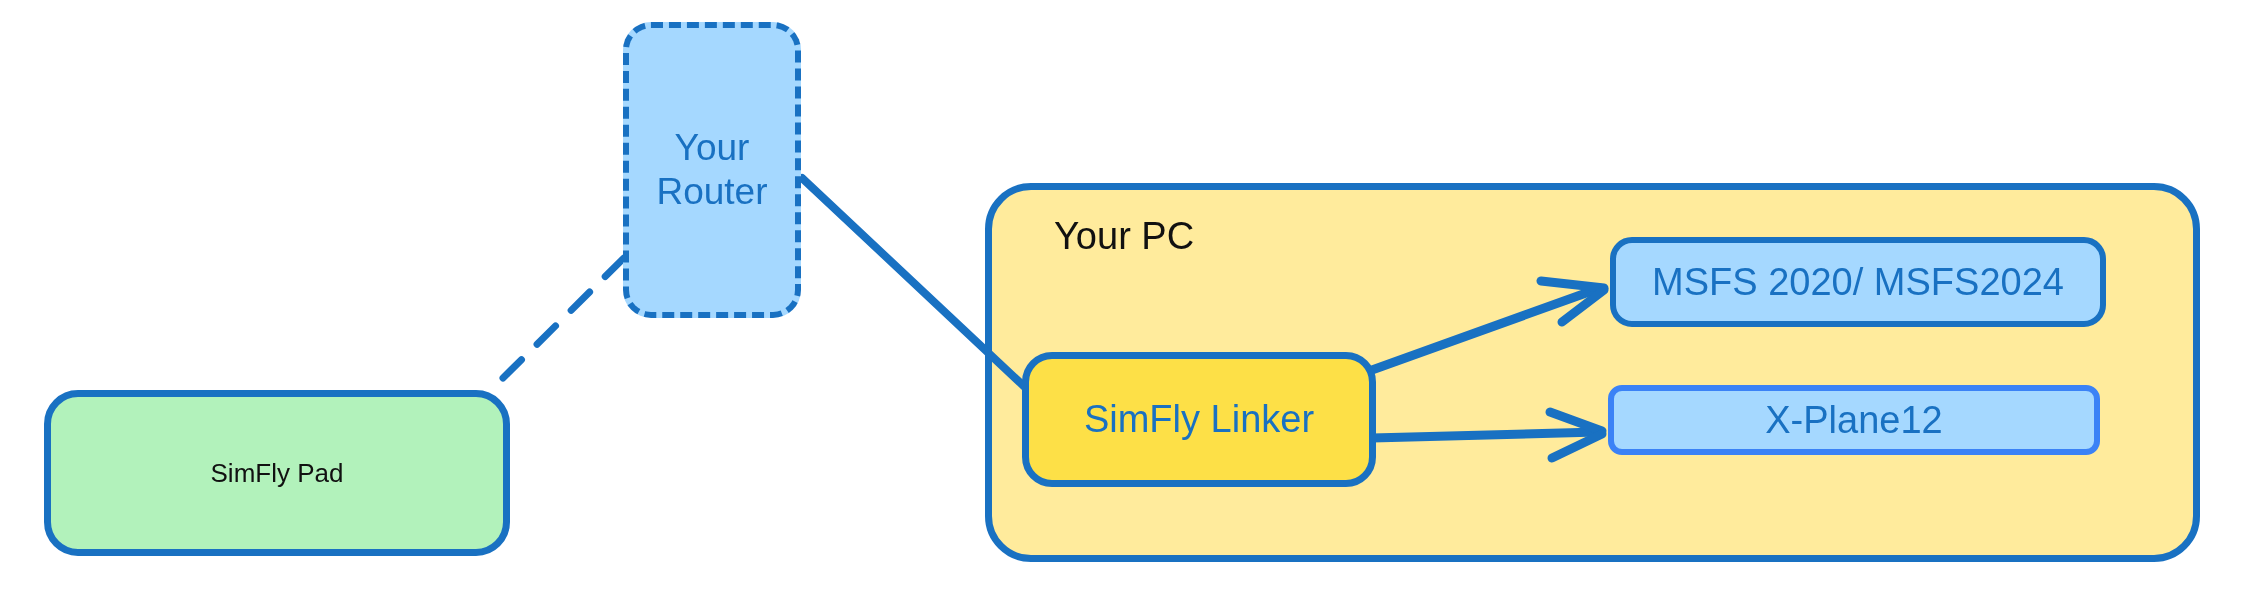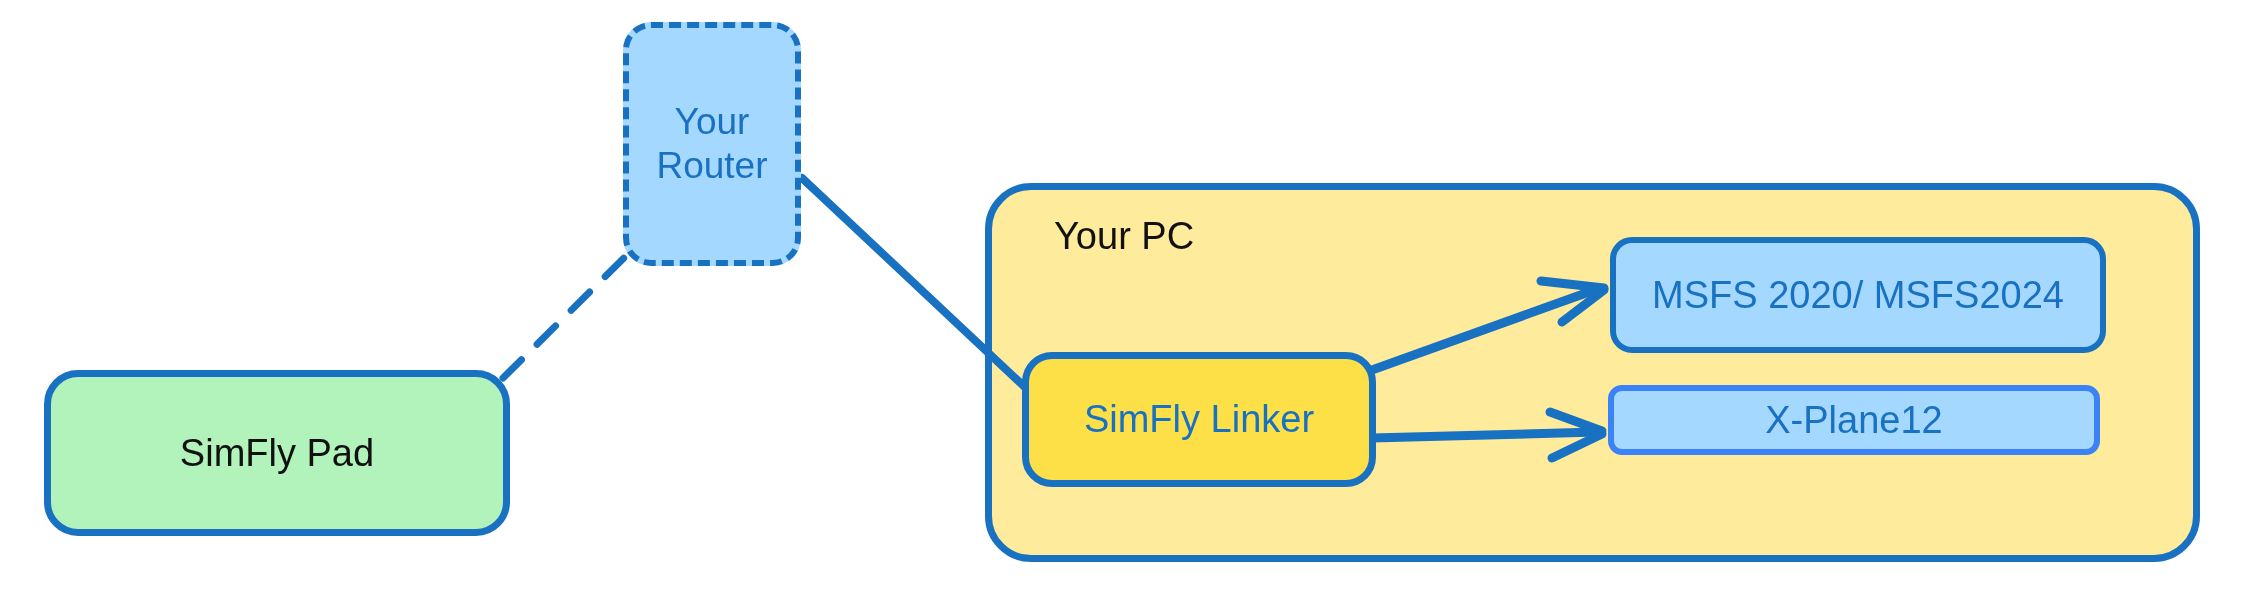--- a/index.html
+++ b/index.html
@@ -39,36 +39,36 @@
     z-index: 8;
   }
   .node-label {
     display: block;
     white-space: pre-line;
   }
 
   
   #node-router {
     left: 623px; top: 22px;
-    width: 178px; height: 244px;
+    width: 178px; height: 296px;
     background: #a5d8ff;
     border: 6px dashed #1971c2;
     border-radius: 28px;
     color: #1971c2;
     font-size: 37px;
     z-index: 9;
   }
   #node-pad {
-    left: 44px; top: 370px;
+    left: 44px; top: 390px;
     width: 466px; height: 166px;
     background: #b2f2bb;
     border: 7px solid #1971c2;
     border-radius: 34px;
     color: #111111;
-    font-size: 38px;
+    font-size: 26px;
   }
   #group-pc {
     left: 985px; top: 183px;
     width: 1215px; height: 379px;
     background: #ffeb9c;
     border: 7px solid #1971c2;
     border-radius: 46px;
     display: block;
     z-index: 2;
   }
@@ -84,21 +84,21 @@
     left: 1022px; top: 352px;
     width: 354px; height: 135px;
     background: #fde047;
     border: 7px solid #1971c2;
     border-radius: 30px;
     color: #1971c2;
     font-size: 38px;
   }
   #node-msfs {
     left: 1610px; top: 237px;
-    width: 496px; height: 116px;
+    width: 496px; height: 90px;
     background: #a5d8ff;
     border: 6px solid #1971c2;
     border-radius: 22px;
     color: #1971c2;
     font-size: 38px;
   }
   #node-xplane {
     left: 1608px; top: 385px;
     width: 492px; height: 70px;
     background: #a5d8ff;

